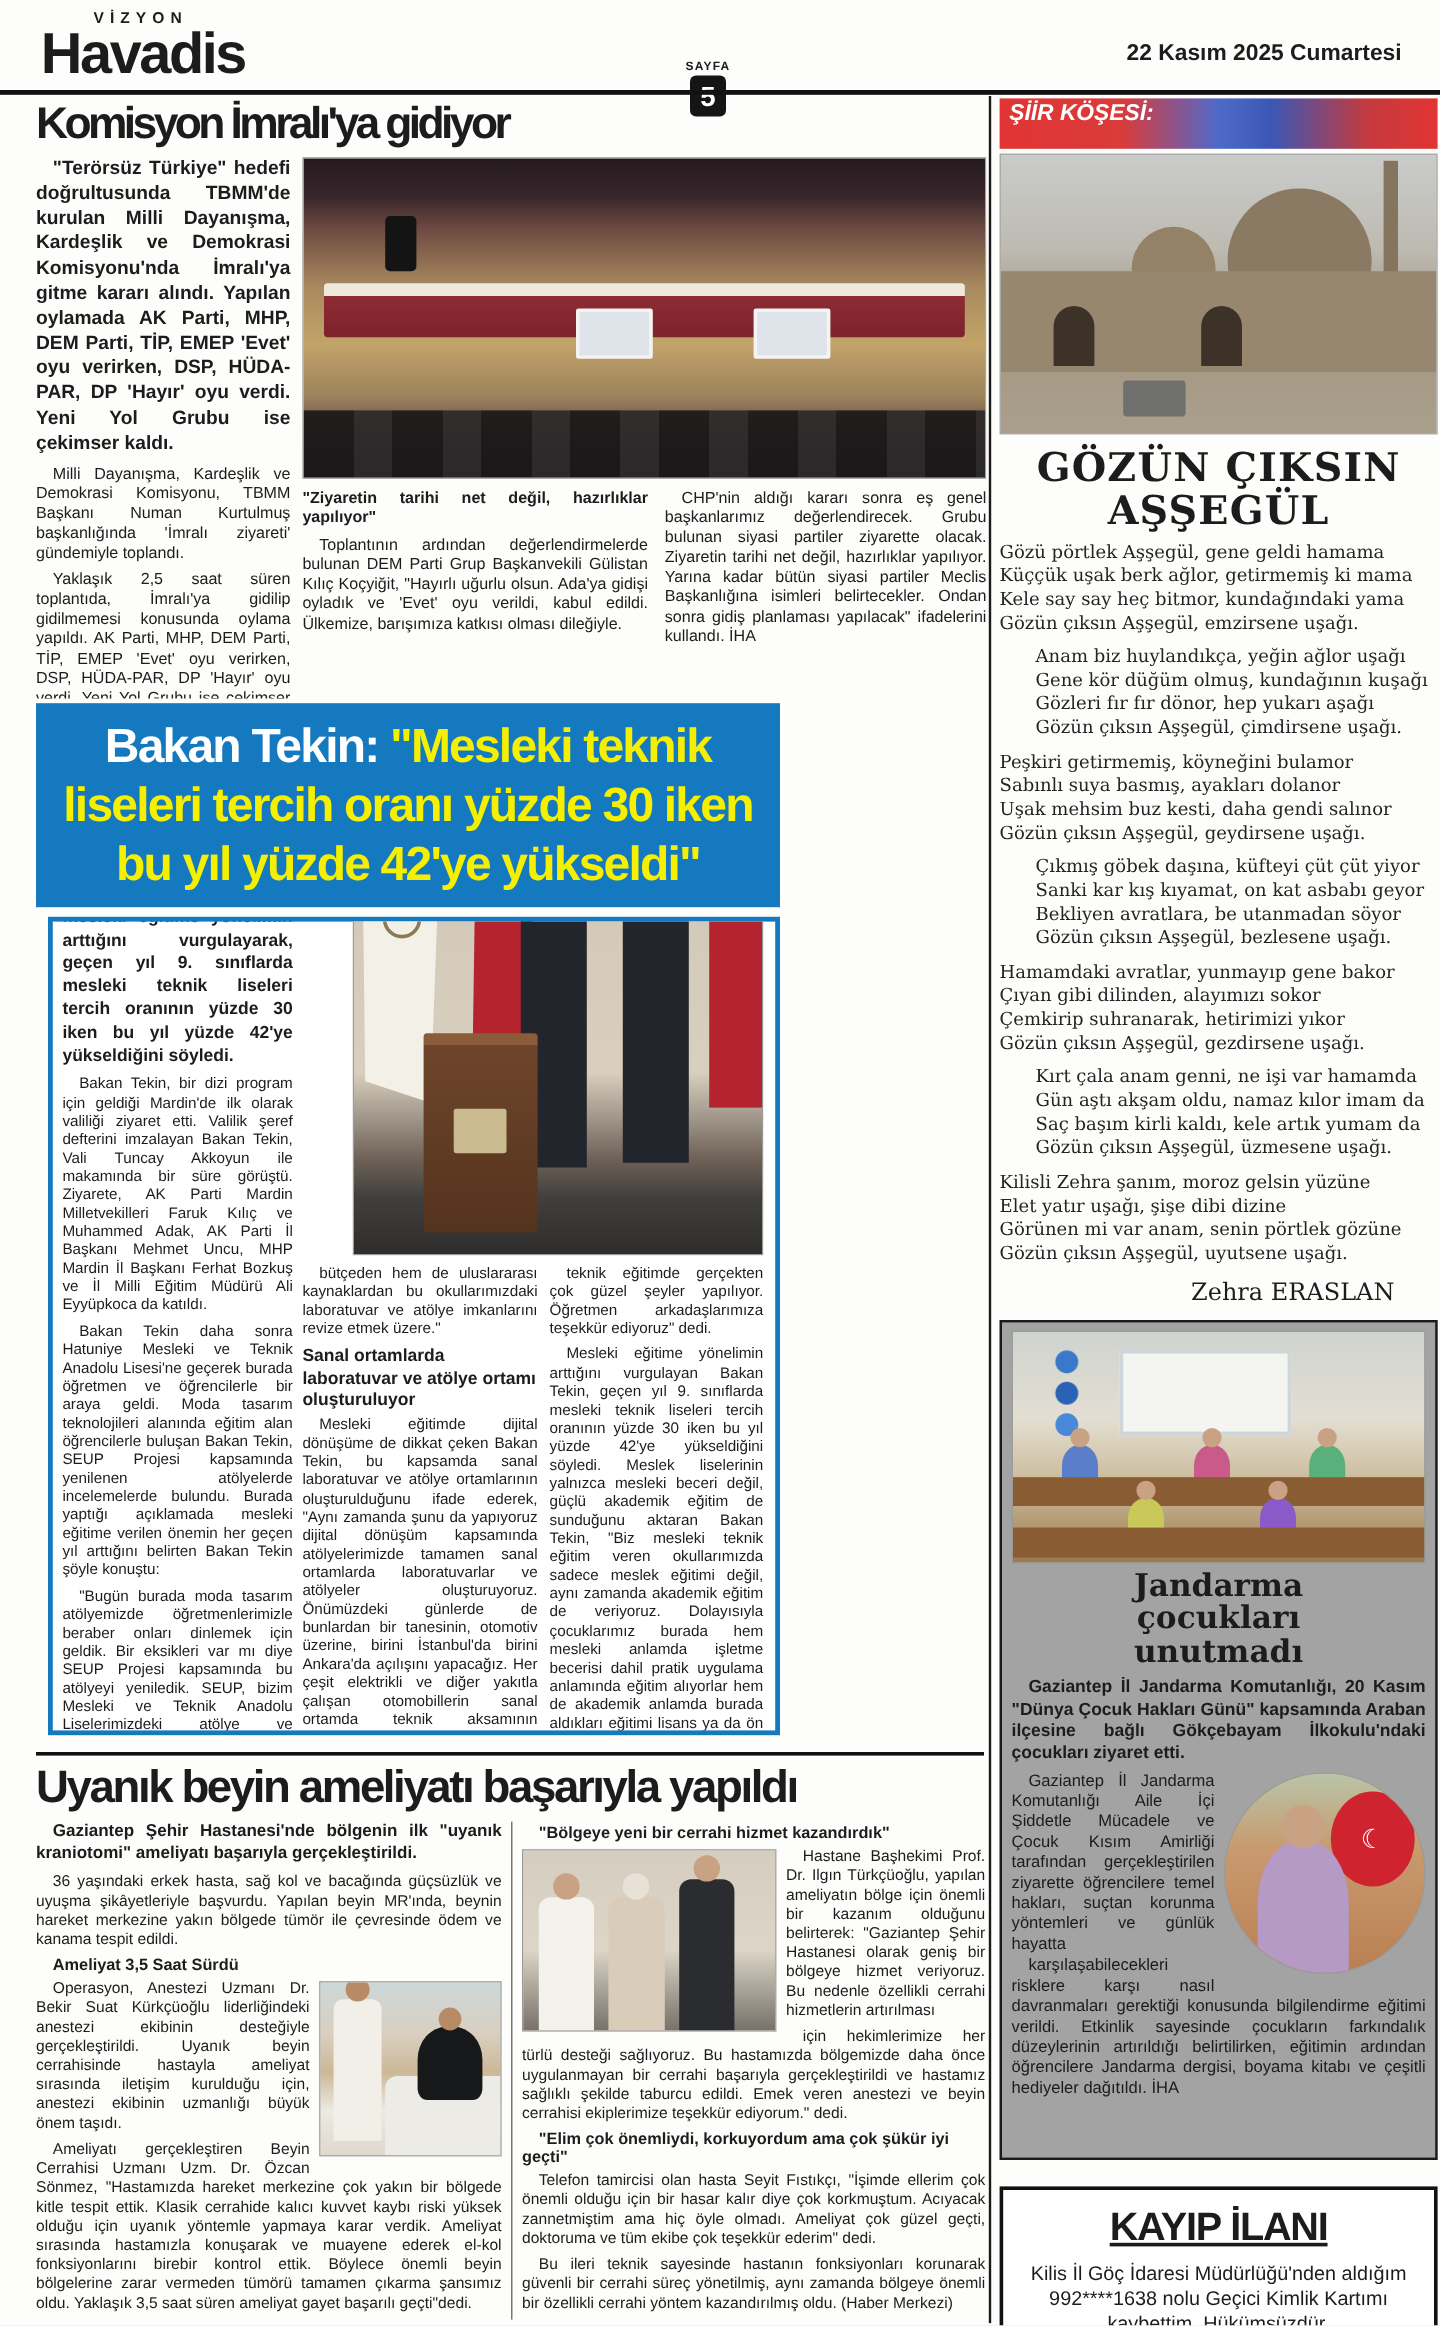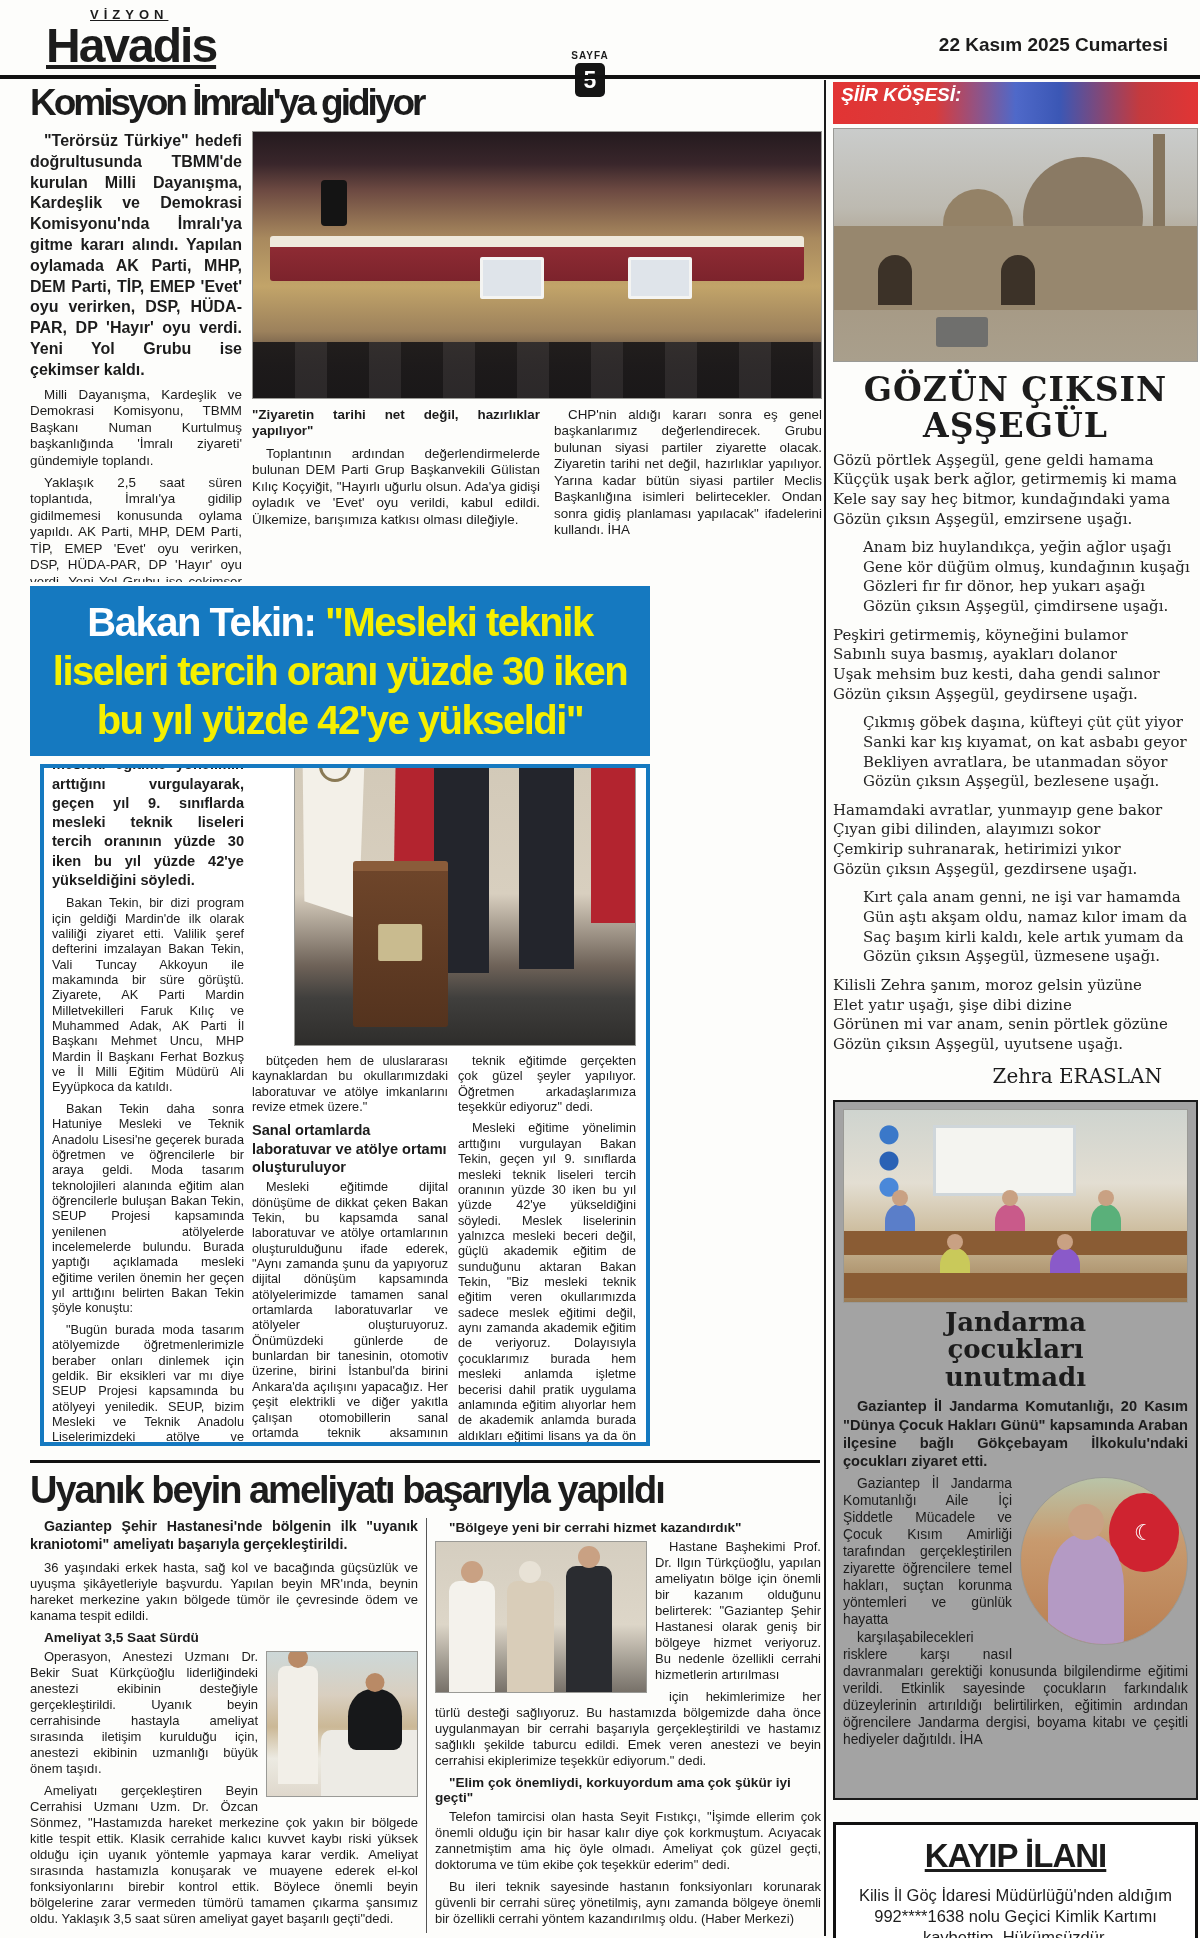--- a/index.html
+++ b/index.html
@@ -1,21 +1,21 @@
 <!DOCTYPE html>
 <html lang="tr"><head>
 <meta charset="utf-8">
 <style>
   html,body{margin:0;padding:0;background:#e8e8e8;}
   .page{position:relative;width:1200px;height:1938px;background:#fdfdfb;margin:0 auto;
         font-family:"Liberation Sans",sans-serif;color:#1c1c1c;overflow:hidden;}
 
   
   .hdr{position:absolute;left:0;top:0;width:1200px;height:78px;}
-  .brand{position:absolute;left:46px;top:8px;line-height:1;text-decoration:underline;}
+  .brand{position:absolute;left:34px;top:8px;line-height:1;}
   .brand-top{display:block;font-size:13px;font-weight:700;letter-spacing:5px;margin-left:44px;margin-bottom:1px;}
   .brand-name{display:block;font-size:48px;font-weight:700;letter-spacing:-2px;}
   .pagebox{position:absolute;left:566px;top:6px;width:48px;text-align:center;}
   .pagebox .sayfa{display:block;font-size:10px;font-weight:700;letter-spacing:1px;margin-top:44px;}
   .pagebox .num{display:inline-block;margin-top:2px;width:30px;height:34px;line-height:34px;background:#151515;color:#fff;
                 font-size:23px;font-weight:700;border-radius:5px;}
   .hdr-date{position:absolute;right:32px;top:34px;font-size:19px;font-weight:700;}
   .hdr-rule{position:absolute;left:0;top:75px;width:1200px;height:4px;background:#111;}
   .v-divider{position:absolute;left:824px;top:80px;width:2px;height:1856px;background:#1a1a1a;}
 

